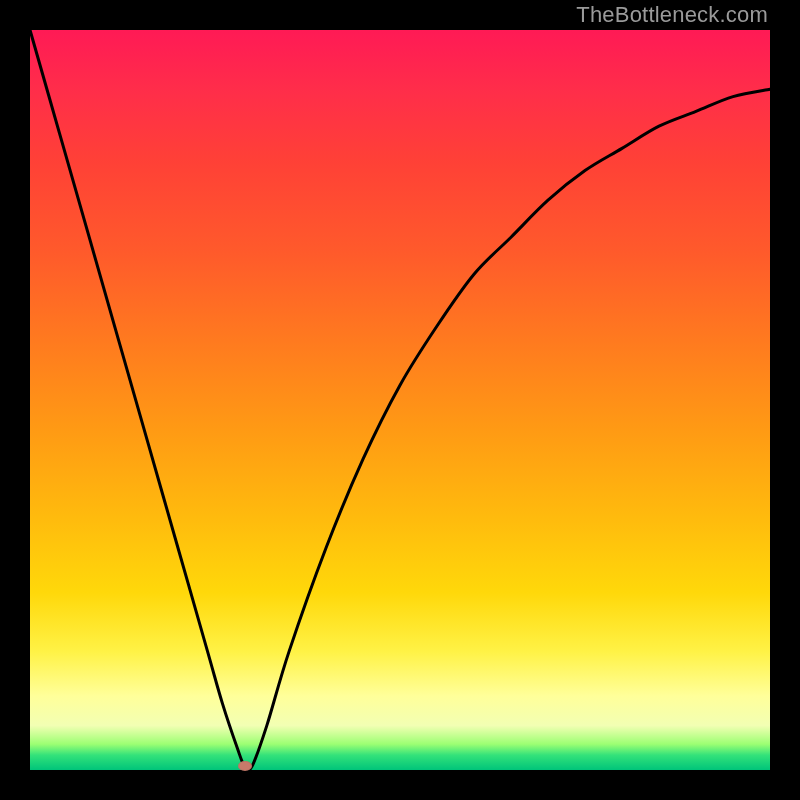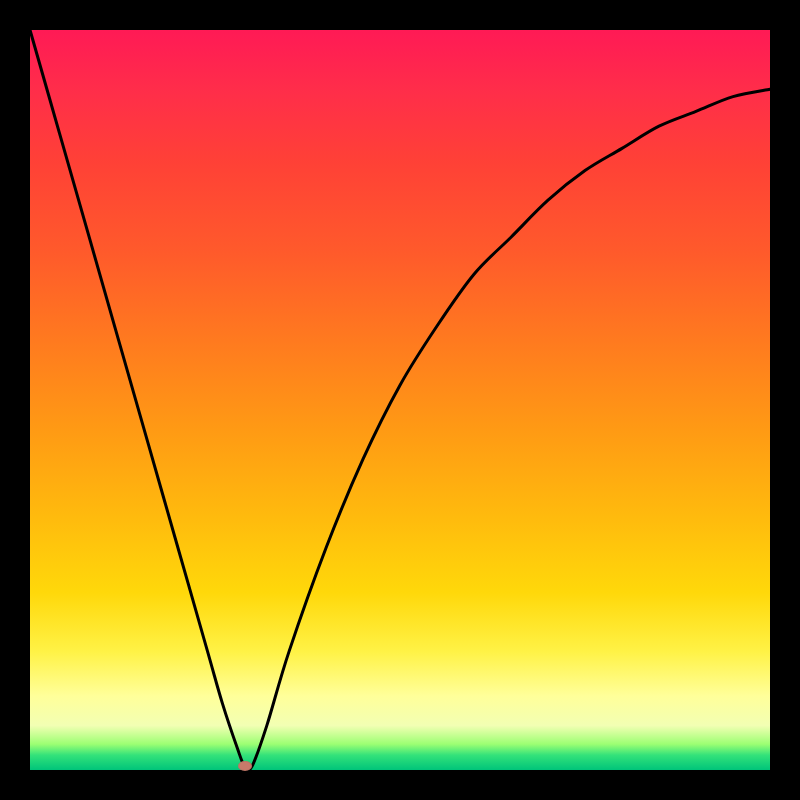--- a/index.html
+++ b/index.html
@@ -66,20 +66,21 @@
     background: #c77a6a;
     transform: translate(-50%, -50%);
     box-shadow: 0 0 0 1px rgba(0,0,0,0.05) inset;
   }
 </style>
 </head>
 <body>
 
 <div class="frame">
 
+  <div class="watermark">TheBottleneck.com</div>
 
   <div class="plot-area">
 
     <svg class="curve" viewBox="0 0 740 740" preserveAspectRatio="none">
       <path id="curve-path" fill="none" stroke-width="3" stroke-linecap="round" stroke-linejoin="round" stroke="#000000" d="M 0 0 C 4.933333333333334 17.26666666666667, 19.733333333333334 69.06666666666669, 29.6 103.60000000000002 C 39.46666666666667 138.13333333333335, 49.333333333333336 172.6666666666667, 59.2 207.20000000000005 C 69.06666666666666 241.73333333333338, 78.93333333333334 276.2666666666667, 88.8 310.8 C 98.66666666666666 345.3333333333333, 108.53333333333333 379.8666666666667, 118.4 414.4 C 128.26666666666668 448.9333333333333, 138.13333333333333 483.46666666666664, 148 518 C 157.86666666666667 552.5333333333333, 170.2 595.7, 177.6 621.6 C 185 647.5, 187.46666666666667 657.3666666666667, 192.4 673.4 C 197.33333333333334 689.4333333333333, 203.50000000000003 707.3166666666666, 207.20000000000002 717.8 C 210.9 728.2833333333333, 212.13333333333333 733.2166666666666, 214.6 736.3 C 217.06666666666666 739.3833333333333, 218.3 743.0833333333333, 222 736.3 C 225.7 729.5166666666667, 230.63333333333335 714.7166666666667, 236.8 695.6 C 242.96666666666667 676.4833333333333, 249.13333333333333 651.2, 259 621.6 C 268.8666666666667 592, 283.6666666666667 550.0666666666667, 296 518 C 308.3333333333333 485.93333333333334, 320.6666666666667 456.3333333333333, 333 429.2 C 345.3333333333333 402.06666666666666, 357.66666666666663 377.4, 370 355.2 C 382.33333333333337 333, 394.66666666666674 314.5, 407.00000000000006 296 C 419.33333333333337 277.5, 431.6666666666667 259, 444 244.2 C 456.3333333333333 229.4, 468.6666666666667 219.5333333333334, 481 207.20000000000005 C 493.3333333333333 194.8666666666667, 505.6666666666667 181.29999999999995, 518 170.19999999999993 C 530.3333333333334 159.0999999999999, 542.6666666666666 149.23333333333323, 555 140.5999999999999 C 567.3333333333334 131.96666666666658, 579.6666666666666 125.79999999999995, 592 118.39999999999998 C 604.3333333333334 111, 616.6666666666666 102.36666666666672, 629 96.20000000000005 C 641.3333333333334 90.03333333333337, 653.6666666666666 86.33333333333331, 666 81.39999999999998 C 678.3333333333334 76.46666666666664, 690.6666666666666 70.30000000000003, 703 66.60000000000002 C 715.3333333333334 62.90000000000001, 733.8333333333334 60.43333333333328, 740 59.19999999999993"></path>
     </svg>
 
     <div id="marker" class="marker" style="background: rgb(199, 122, 106); left: 214.6px; top: 736.3px;"></div>
 
   </div>

